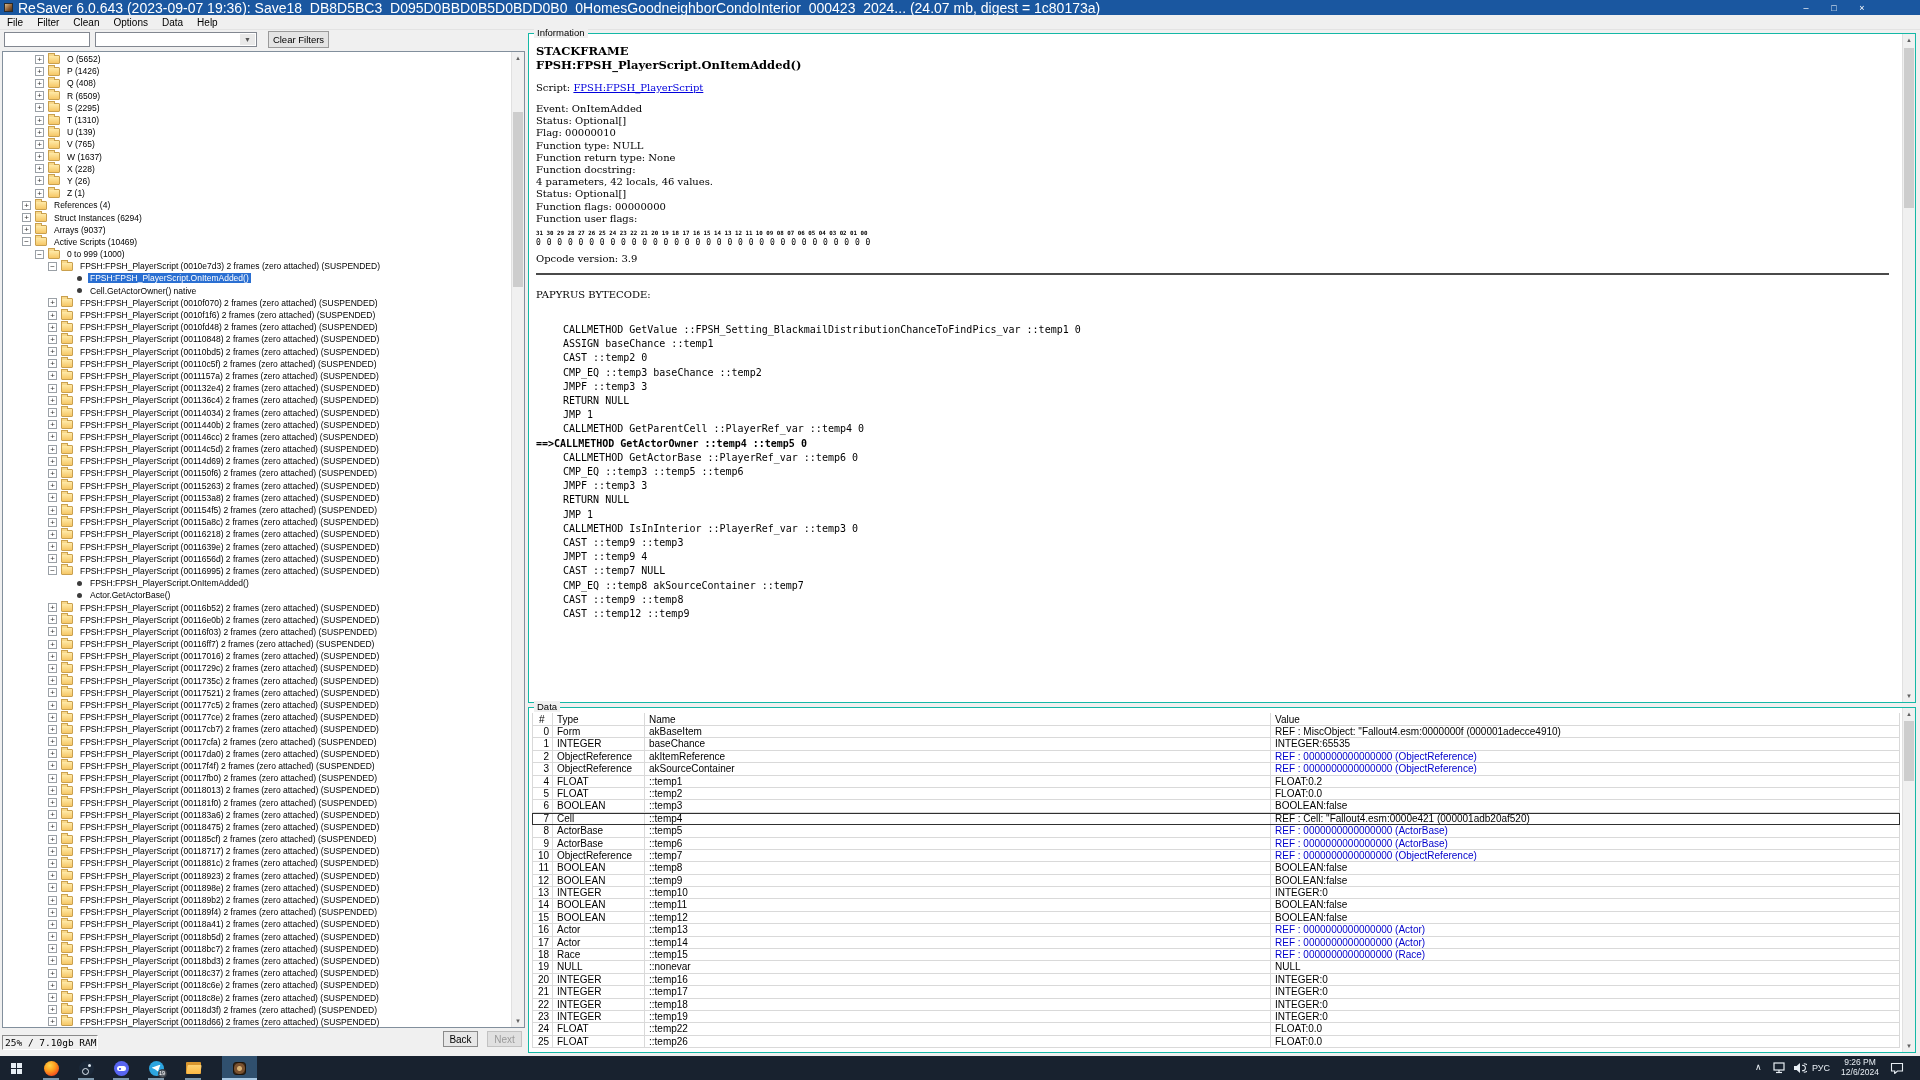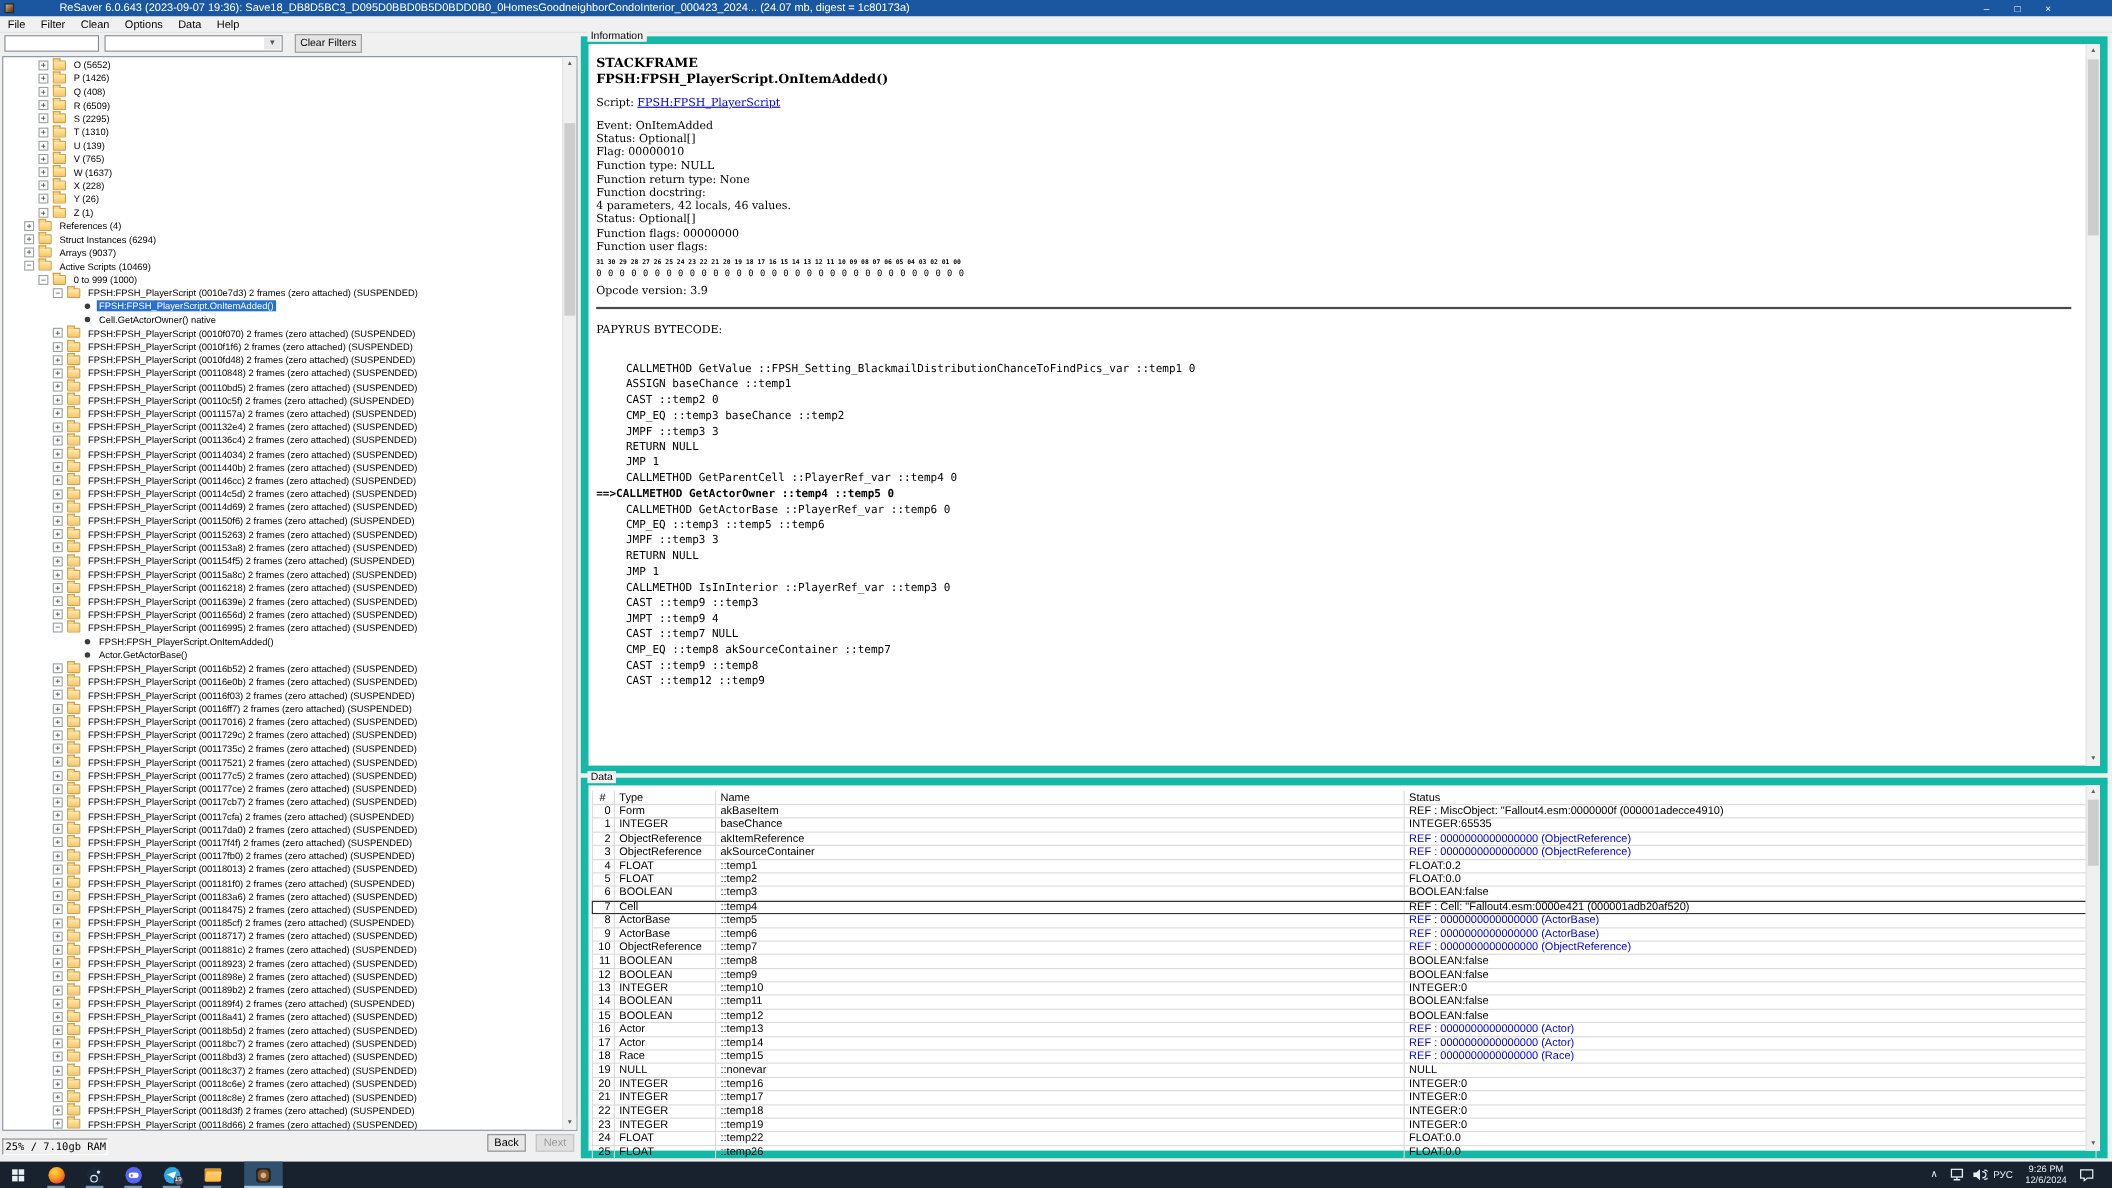--- a/index.html
+++ b/index.html
@@ -4,21 +4,21 @@
 <style>
   * { margin:0; padding:0; box-sizing:border-box; }
   html,body { width:1920px; height:1080px; overflow:hidden; background:#f0f0f0;
               font-family:"Liberation Sans",sans-serif; position:relative; color:#000; }
 
   
   .titlebar { position:absolute; left:0; top:0; width:1920px; height:15px; background:#1a57a0;
               display:flex; align-items:center; color:#fff; }
   .app-icon { width:9px; height:9px; margin:0 5px 0 4px; border:1px solid #2b2b2b;
               background:linear-gradient(135deg,#d8b98c 0%,#8a5a32 60%,#4a3017 100%); flex:none; }
-  .title-text { font-size:10px; white-space:nowrap; letter-spacing:0;margin-left:36px; }
+  .title-text { font-size:14px; white-space:nowrap; letter-spacing:0; }
   .win-btns { position:absolute; right:44px; top:0; height:15px; display:flex; }
   .win-btn { width:28px; height:15px; display:flex; align-items:center; justify-content:center;
              font-size:9px; color:#fff; }
 
   
   .menubar { position:absolute; left:0; top:15px; width:1920px; height:15px; background:#f0f0f0;
              display:flex; align-items:center; font-size:10px; border-bottom:1px solid #e3e3e3; }
   .menu-item { padding:0 7px; }
 
   
@@ -57,21 +57,21 @@
   
   .status-box { position:absolute; left:2px; top:1035px; width:96px; height:15px; background:#f0f0f0;
                 border:1px solid; border-color:#8a8a8a #ffffff #ffffff #8a8a8a;
                 font-family:"DejaVu Sans Mono",monospace; font-size:9.5px; line-height:13px; padding-left:2px; }
   .nav-btn { position:absolute; top:1031px; width:35px; height:16px; font-size:10px;
              display:flex; align-items:center; justify-content:center; }
   .back-btn { left:443px; background:#e7e7e7; border:1px solid #8a8a8a; }
   .next-btn { left:487px; background:#e0e0e0; border:1px solid #c2c2c2; color:#9a9a9a; }
 
   
-  .panel { position:absolute; left:528px; width:1388px; background:#fff; border:7px solid #14b8a6; }
+  .panel { position:absolute; left:528px; width:1388px; background:#fff; border:1px solid #14b8a6; }
   .panel-label { position:absolute; font-size:9.5px; background:#f0f0f0; padding:0 3px; z-index:3; }
   .info-panel { top:33px; height:670px; }
   .data-panel { top:707px; height:346px; }
 
   
   .info-doc { position:absolute; left:7px; top:11px; right:26px; font-family:"DejaVu Serif",serif;
               font-size:10px; }
   .i-h { font-size:11.5px; font-weight:bold; line-height:13.5px; }
   .i-owner { margin-top:21px; line-height:13px; }
   .i-script { margin-top:9px; line-height:13px; }
@@ -611,21 +611,21 @@
   </div>
 </div>
 
 <span class="panel-label" style="left:534px; top:701px;">Data</span>
 <div class="panel data-panel">
   <div class="dtable">
       <div class="dhead">
         <span class="dcell first">#</span>
         <span class="dcell">Type</span>
         <span class="dcell">Name</span>
-        <span class="dcell">Status</span>
+        <span class="dcell">Value</span>
       </div>
       <div class="drow">
         <span class="dcell first">0</span>
         <span class="dcell">Form</span>
         <span class="dcell">akBaseItem</span>
         <span class="dcell">REF : MiscObject: "Fallout4.esm:0000000f (000001adecce4910)</span>
       </div>
       <div class="drow">
         <span class="dcell first">1</span>
         <span class="dcell">INTEGER</span>

